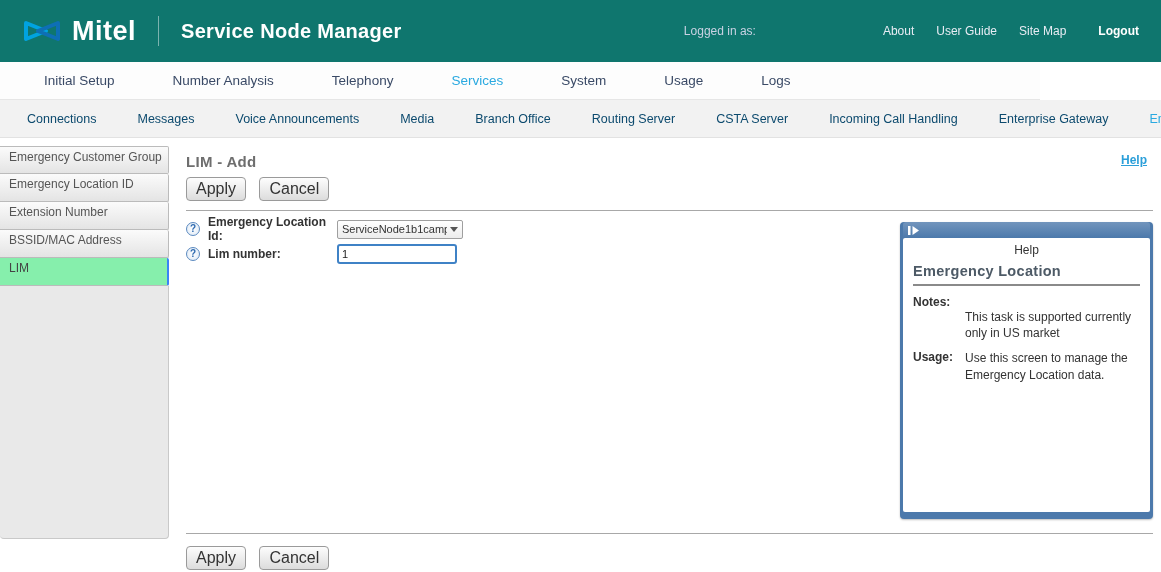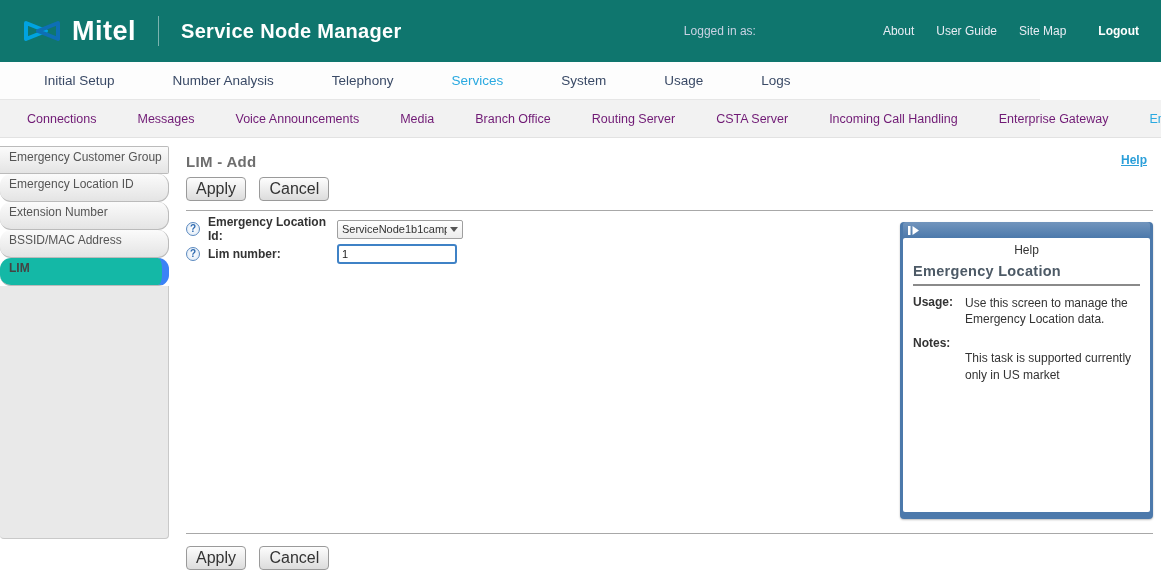--- a/index.html
+++ b/index.html
@@ -36,35 +36,35 @@
     font-size:13.5px; color:#3a4a66; margin-right:58px; cursor:pointer; white-space:nowrap;
   }
   .nav-primary .nav-item.active { color:#2aa9e0; }
   
   .nav-secondary {
     position:absolute; top:100px; left:0; width:1161px; height:38px;
     background:#f2f2f2; border-bottom:1px solid #e2e2e2;
     display:flex; align-items:center; padding-left:27px;
   }
   .nav-secondary .nav-item {
-    font-size:12.5px; color:#701a75; margin-right:41px; cursor:pointer; white-space:nowrap;
+    font-size:12.5px; color:#0c4a6e; margin-right:41px; cursor:pointer; white-space:nowrap;
   }
   .nav-secondary .nav-item.active { color:#2aa9e0; }
   
   .sidebar { position:absolute; top:146px; left:0; width:169px; }
   .side-tab {
     height:28px; line-height:20px; font-size:12px; color:#555;
     padding-left:9px; cursor:pointer;
     background:linear-gradient(#fbfbfb,#e4e4e4);
     border:1px solid #bbb; border-left:none;
     border-radius:0 2px 2px 0;
     white-space:nowrap; overflow:hidden;
   }
-  .side-tab + .side-tab { margin-top:0px; border-top:none;border-radius:11px; }
-  .side-tab.active { background:#14b8a6; border-right:7px solid #3b82f6; font-weight:bold; color:#444; }
+  .side-tab + .side-tab { margin-top:0px; border-top:none; }
+  .side-tab.active { background:#86efac; border-right:2px solid #3b82f6; font-weight:normal; color:#444; }
   .side-filler {
     height:253px; background:#e9e9e9;
     border:1px solid #c9c9c9; border-left:none; border-top:none;
     border-radius:0 0 4px 4px;
   }
   
   .page-title {
     position:absolute; top:153px; left:186px;
     font-size:15px; font-weight:bold; color:#6e6e6e; letter-spacing:.3px;
   }
@@ -227,28 +227,28 @@
     <span style="display:flex;align-items:center;">
       <svg width="13" height="9" viewBox="0 0 13 9">
         <rect x="0" y="0" width="2.5" height="9" fill="#ffffff"></rect>
         <path d="M4.5 0 L11 4.5 L4.5 9 Z" fill="#ffffff"></path>
       </svg>
     </span>
   </div>
   <div class="help-body">
     <div class="help-body-title">Help</div>
     <div class="help-heading">Emergency Location</div>
+    <div class="help-row notes">
+      <span class="help-row-label">Notes:</span>
+      <span class="help-row-text">This task is supported currently only in US market</span>
+    </div>
     <div class="help-row">
       <span class="help-row-label">Usage:</span>
       <span class="help-row-text">Use this screen to manage the Emergency Location data.</span>
     </div>
-    <div class="help-row notes">
-      <span class="help-row-label">Notes:</span>
-      <span class="help-row-text">This task is supported currently only in US market</span>
-    </div>
   </div>
 </div>
 
 <div class="rule rule-bottom"></div>
 <div class="buttons-bottom">
   <button class="btn">Apply</button>
   <button class="btn">Cancel</button>
 </div>
 
 </body></html>

